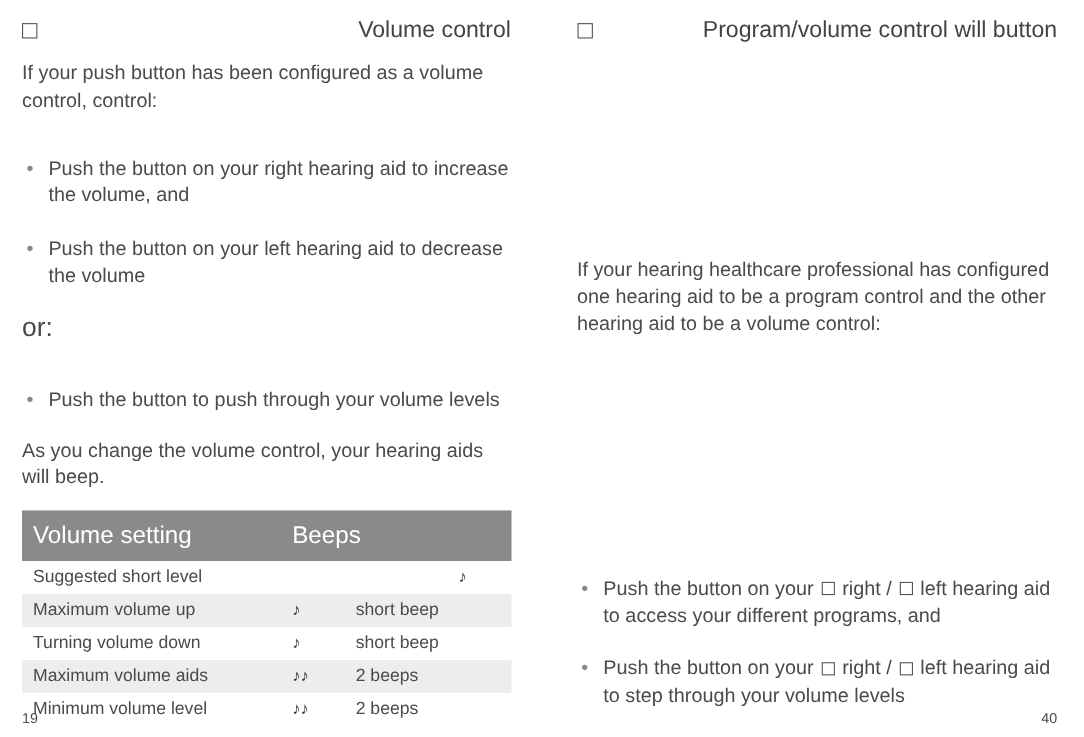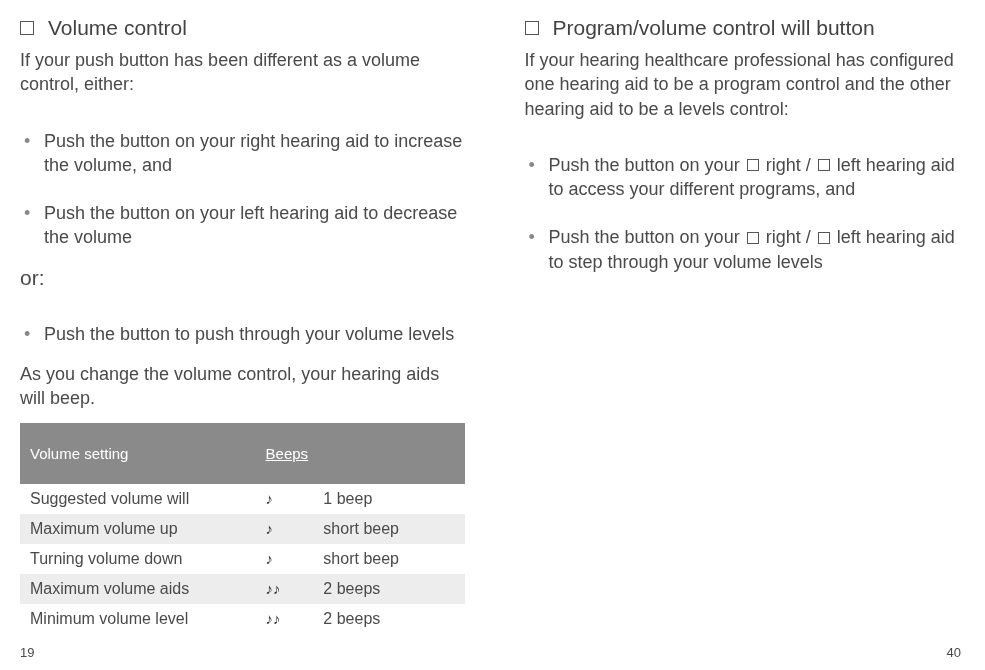--- a/index.html
+++ b/index.html
@@ -1,18 +1,19 @@
 <!DOCTYPE html>
 <html><head>
 <meta charset="utf-8">
 <style>
 * {
   margin: 0;
   padding: 0;
   box-sizing: border-box;
+  justify-content: space-between;
 }
 body {
   font-family: -apple-system, "Segoe UI", "Helvetica Neue", Arial, sans-serif;
   width: 985px;
   height: 670px;
   background: #fff;
   display: flex;
   position: relative;
   color: #4a4a4a;
 }
@@ -74,41 +75,41 @@
 }
 li::before {
   content: "•";
   position: absolute;
   left: 4px;
   top: 0;
   color: #888;
   font-size: 18px;
 }
 .or {
-  font-size: 21px;
+  font-size: 24px;
   color: #4a4a4a;
   margin-bottom: 8px;
 }
 .table {
   margin-top: 4px;
   width: 100%;
   font-size: 16px;
 }
 .thead {
   display: flex;
   background: #8a8a8a;
   color: #fff;
 }
 .th {
-  padding: 22px 10px;
+  padding: 10px 10px;
   font-weight: 400;
-  font-size: 15px;
+  font-size: 22px;
 }
 .th.col1 { width: 53%; }
-.th.col2 { width: 47%; text-decoration: underline; }
+.th.col2 { width: 47%; }
 .trow {
   display: flex;
   align-items: center;
 }
 .trow.alt {
   background: #ededed;
 }
 .td {
   padding: 6px 10px;
   font-size: 16px;
@@ -130,40 +131,39 @@
 .page-number.right { right: 24px; }
 </style>
 </head>
 <body>
 
 <div class="page">
   <div class="heading-row">
     <span class="checkbox-icon"></span>
     <span class="heading">Volume control</span>
   </div>
-  <p class="para">If your push button has been different as a volume control, either:</p>
+  <p class="para">If your push button has been configured as a volume control, control:</p>
   <ul>
     <li>Push the button on your right hearing aid to increase the volume, and</li>
     <li>Push the button on your left hearing aid to decrease the volume</li>
   </ul>
   <p class="or">or:</p>
   <ul>
     <li>Push the button to push through your volume levels</li>
   </ul>
   <p class="para">As you change the volume control, your hearing aids will beep.</p>
 
   <div class="table">
     <div class="thead">
       <div class="th col1">Volume setting</div>
       <div class="th col2">Beeps</div>
     </div>
     <div class="trow">
-      <div class="td col1">Suggested volume will</div>
+      <div class="td col1">Suggested short level</div>
       <div class="td col2a note-icon">♪</div>
-      <div class="td col2b">1 beep</div>
     </div>
     <div class="trow alt">
       <div class="td col1">Maximum volume up</div>
       <div class="td col2a note-icon">♪</div>
       <div class="td col2b">short beep</div>
     </div>
     <div class="trow">
       <div class="td col1">Turning volume down</div>
       <div class="td col2a note-icon">♪</div>
       <div class="td col2b">short beep</div>
@@ -179,21 +179,21 @@
       <div class="td col2b">2 beeps</div>
     </div>
   </div>
 </div>
 
 <div class="page right">
   <div class="heading-row">
     <span class="checkbox-icon"></span>
     <span class="heading">Program/volume control will button</span>
   </div>
-  <p class="para">If your hearing healthcare professional has configured one hearing aid to be a program control and the other hearing aid to be a levels control:</p>
+  <p class="para">If your hearing healthcare professional has configured one hearing aid to be a program control and the other hearing aid to be a volume control:</p>
   <ul>
     <li>
       <span>Push the button on your </span><span class="small-checkbox"></span><span> right / </span><span class="small-checkbox"></span><span> left hearing aid to access your different programs, and</span>
     </li>
     <li>
       <span>Push the button on your </span><span class="small-checkbox"></span><span> right / </span><span class="small-checkbox"></span><span> left hearing aid to step through your volume levels</span>
     </li>
   </ul>
 </div>
 

